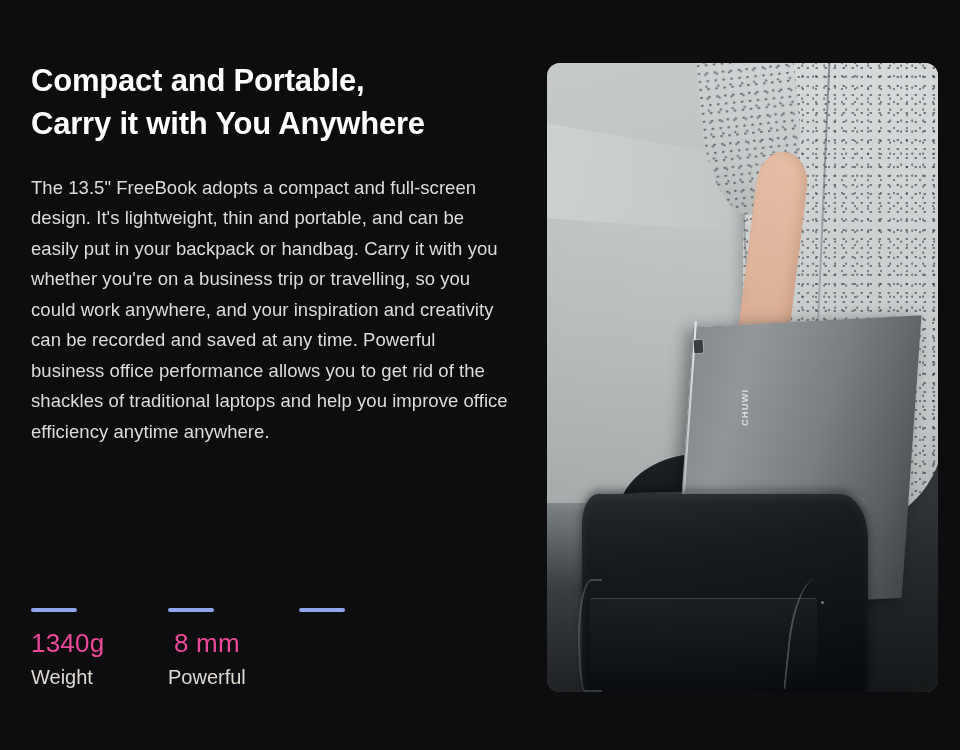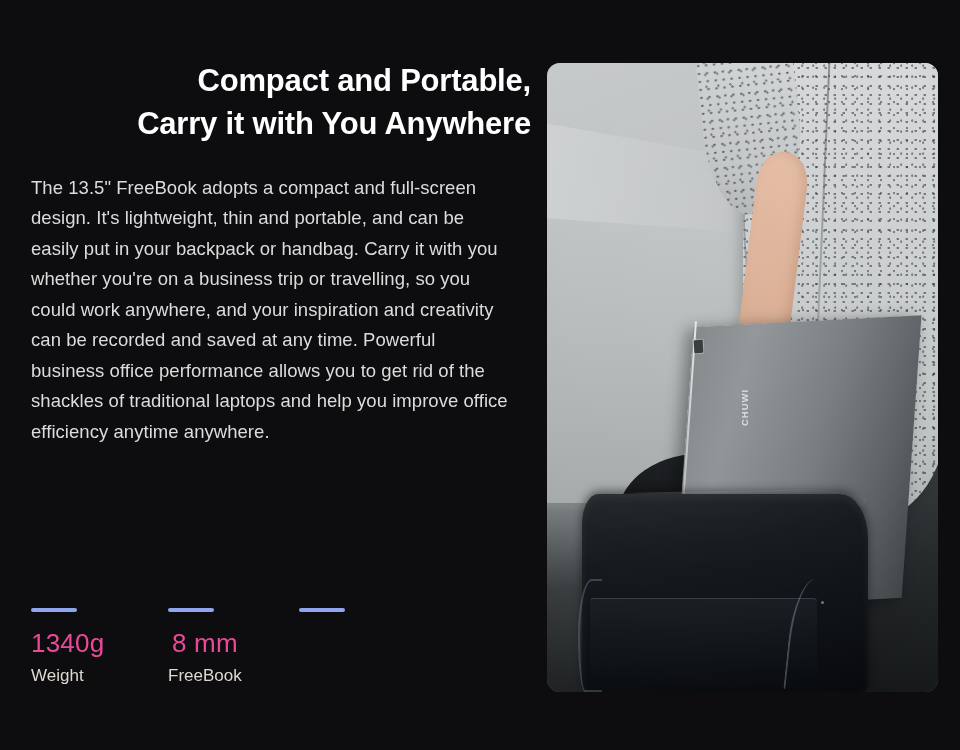--- a/index.html
+++ b/index.html
@@ -31,21 +31,20 @@
     top:60px;
     width:500px;
   }
 
   .headline {
     color:#ffffff;
     font-size:31px;
     font-weight:bold;
     line-height:1.38;
     letter-spacing:-0.2px;
-    text-align:right;
   }
   .headline .hl-line { display:block; white-space:nowrap; }
 
   .body-copy {
     margin-top:27px;
     color:#dcdcdc;
     font-size:18.5px;
     line-height:1.65;
     font-weight:300;
     width:482px;
@@ -83,21 +82,21 @@
     font-size:26px;
     font-weight:400;
     line-height:1;
     white-space:nowrap;
     letter-spacing:0.2px;
   }
 
   .stat-label {
     margin-top:11px;
     color:#ded9d2;
-    font-size:17px;
+    font-size:20px;
     font-weight:300;
     line-height:1;
     white-space:nowrap;
   }
 
   
 
   .photo {
     position:absolute;
     left:547px;
@@ -345,21 +344,21 @@
 
     <div class="stat s0">
       <div class="stat-rule"></div>
       <div class="stat-value">1340g</div>
       <div class="stat-label">Weight</div>
     </div>
 
     <div class="stat s1">
       <div class="stat-rule"></div>
       <div class="stat-value">8 mm</div>
-      <div class="stat-label">FreeBook</div>
+      <div class="stat-label">Powerful</div>
     </div>
 
     <div class="stat s2">
       <div class="stat-rule"></div>
 
     </div>
   </div>
 
   <div class="photo">
     <div class="ph-layer ph-backwall"></div>

